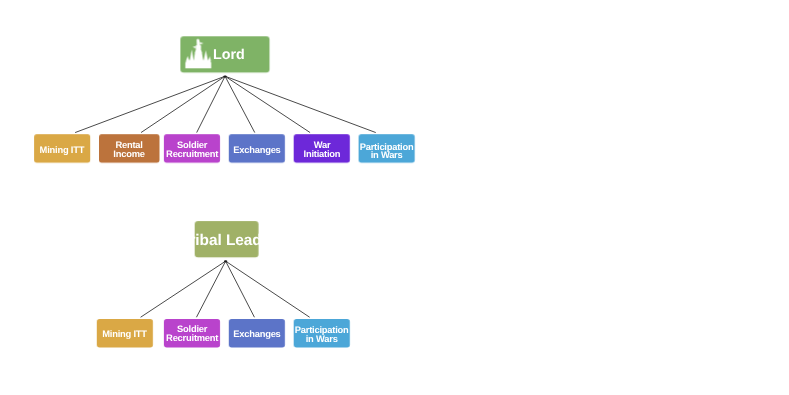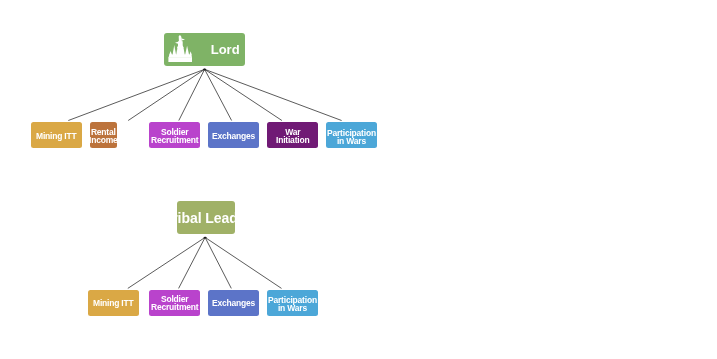--- a/index.html
+++ b/index.html
@@ -13,21 +13,21 @@
         will-change:transform;}
   .leaf-label{font-size:8.5px;line-height:7.9px;letter-spacing:-0.2px;display:block;
               position:relative;will-change:transform;}
   .root-node{border-radius:3px;display:flex;align-items:center;justify-content:center;}
   .root-label{display:block;transform:translateZ(0);}
   .root-lord .root-label{font-size:13px;letter-spacing:0px;}
   .root-tribal .root-label{font-size:14px;letter-spacing:-0.05px;white-space:nowrap;
                            position:relative;top:1.2px;left:1.3px;}
   .lord-icon{position:absolute;left:3.9px;top:2.4px;line-height:0;}
   .lord-text{position:absolute;left:0;right:0;top:50%;transform:translateY(-50%);
-             padding-left:47px;text-align:left;}
+             padding-left:30px;text-align:left;}
 </style>
 </head>
 <body>
 
 <div id="stage">
   <svg class="edges" id="edges" viewBox="0 0 717 359" width="717" height="359">
       <line x1="204.6" y1="69.3" x2="68.3" y2="120.5" stroke="#3d3d3d" stroke-width="0.85"></line>
       <line x1="204.6" y1="69.3" x2="128.2" y2="120.5" stroke="#3d3d3d" stroke-width="0.85"></line>
       <line x1="204.6" y1="69.3" x2="178.8" y2="120.5" stroke="#3d3d3d" stroke-width="0.85"></line>
       <line x1="204.6" y1="69.3" x2="231.6" y2="120.5" stroke="#3d3d3d" stroke-width="0.85"></line>
@@ -58,30 +58,30 @@
               <path d="M100 68 L70 78 L100 88 Z"></path>
             </g>
           </svg></span>
         <span class="lord-text">
           <span class="root-label">Lord</span>
         </span>
       </div>
       <div class="node leaf" style="left: 31.3px; top: 122.3px; width: 50.5px; height: 26.4px; background: rgb(218, 168, 69);">
         <span class="leaf-label" style="top: 1.3px;">Mining ITT</span>
       </div>
-      <div class="node leaf" style="left: 90.1px; top: 122.3px; width: 27px; height: 26.4px; background: rgb(188, 115, 60);">
+      <div class="node leaf" style="left: 90.1px; top: 122.3px; width: 55px; height: 26.4px; background: rgb(188, 115, 60);">
         <span class="leaf-label" style="top: 1.3px;">Rental<br>Income</span>
       </div>
       <div class="node leaf" style="left: 149px; top: 122.3px; width: 51.2px; height: 26.4px; background: rgb(185, 67, 204);">
         <span class="leaf-label" style="top: 1.3px;">Soldier<br>Recruitment</span>
       </div>
       <div class="node leaf" style="left: 208.3px; top: 122.3px; width: 50.6px; height: 26.4px; background: rgb(92, 116, 200);">
         <span class="leaf-label" style="top: 1.3px;">Exchanges</span>
       </div>
-      <div class="node leaf" style="left: 267px; top: 122.3px; width: 51.4px; height: 26.4px; background: #701a75;">
+      <div class="node leaf" style="left: 267px; top: 122.3px; width: 51.4px; height: 26.4px; background: #6d28d9;">
         <span class="leaf-label" style="top: 1.3px;">War<br>Initiation</span>
       </div>
       <div class="node leaf" style="left: 326.2px; top: 122.3px; width: 51.1px; height: 26.4px; background: rgb(76, 167, 216);">
         <span class="leaf-label" style="top: 2.3px;">Participation<br>in Wars</span>
       </div>
       <div class="node root-node root-tribal" style="left: 177.4px; top: 200.5px; width: 58.1px; height: 33.4px; background: rgb(160, 177, 103);">
         <span class="root-label">Tribal Leader</span>
       </div>
       <div class="node leaf" style="left: 87.6px; top: 290.2px; width: 50.9px; height: 25.8px; background: rgb(218, 168, 69);">
         <span class="leaf-label" style="top: 0.6px;">Mining ITT</span>

